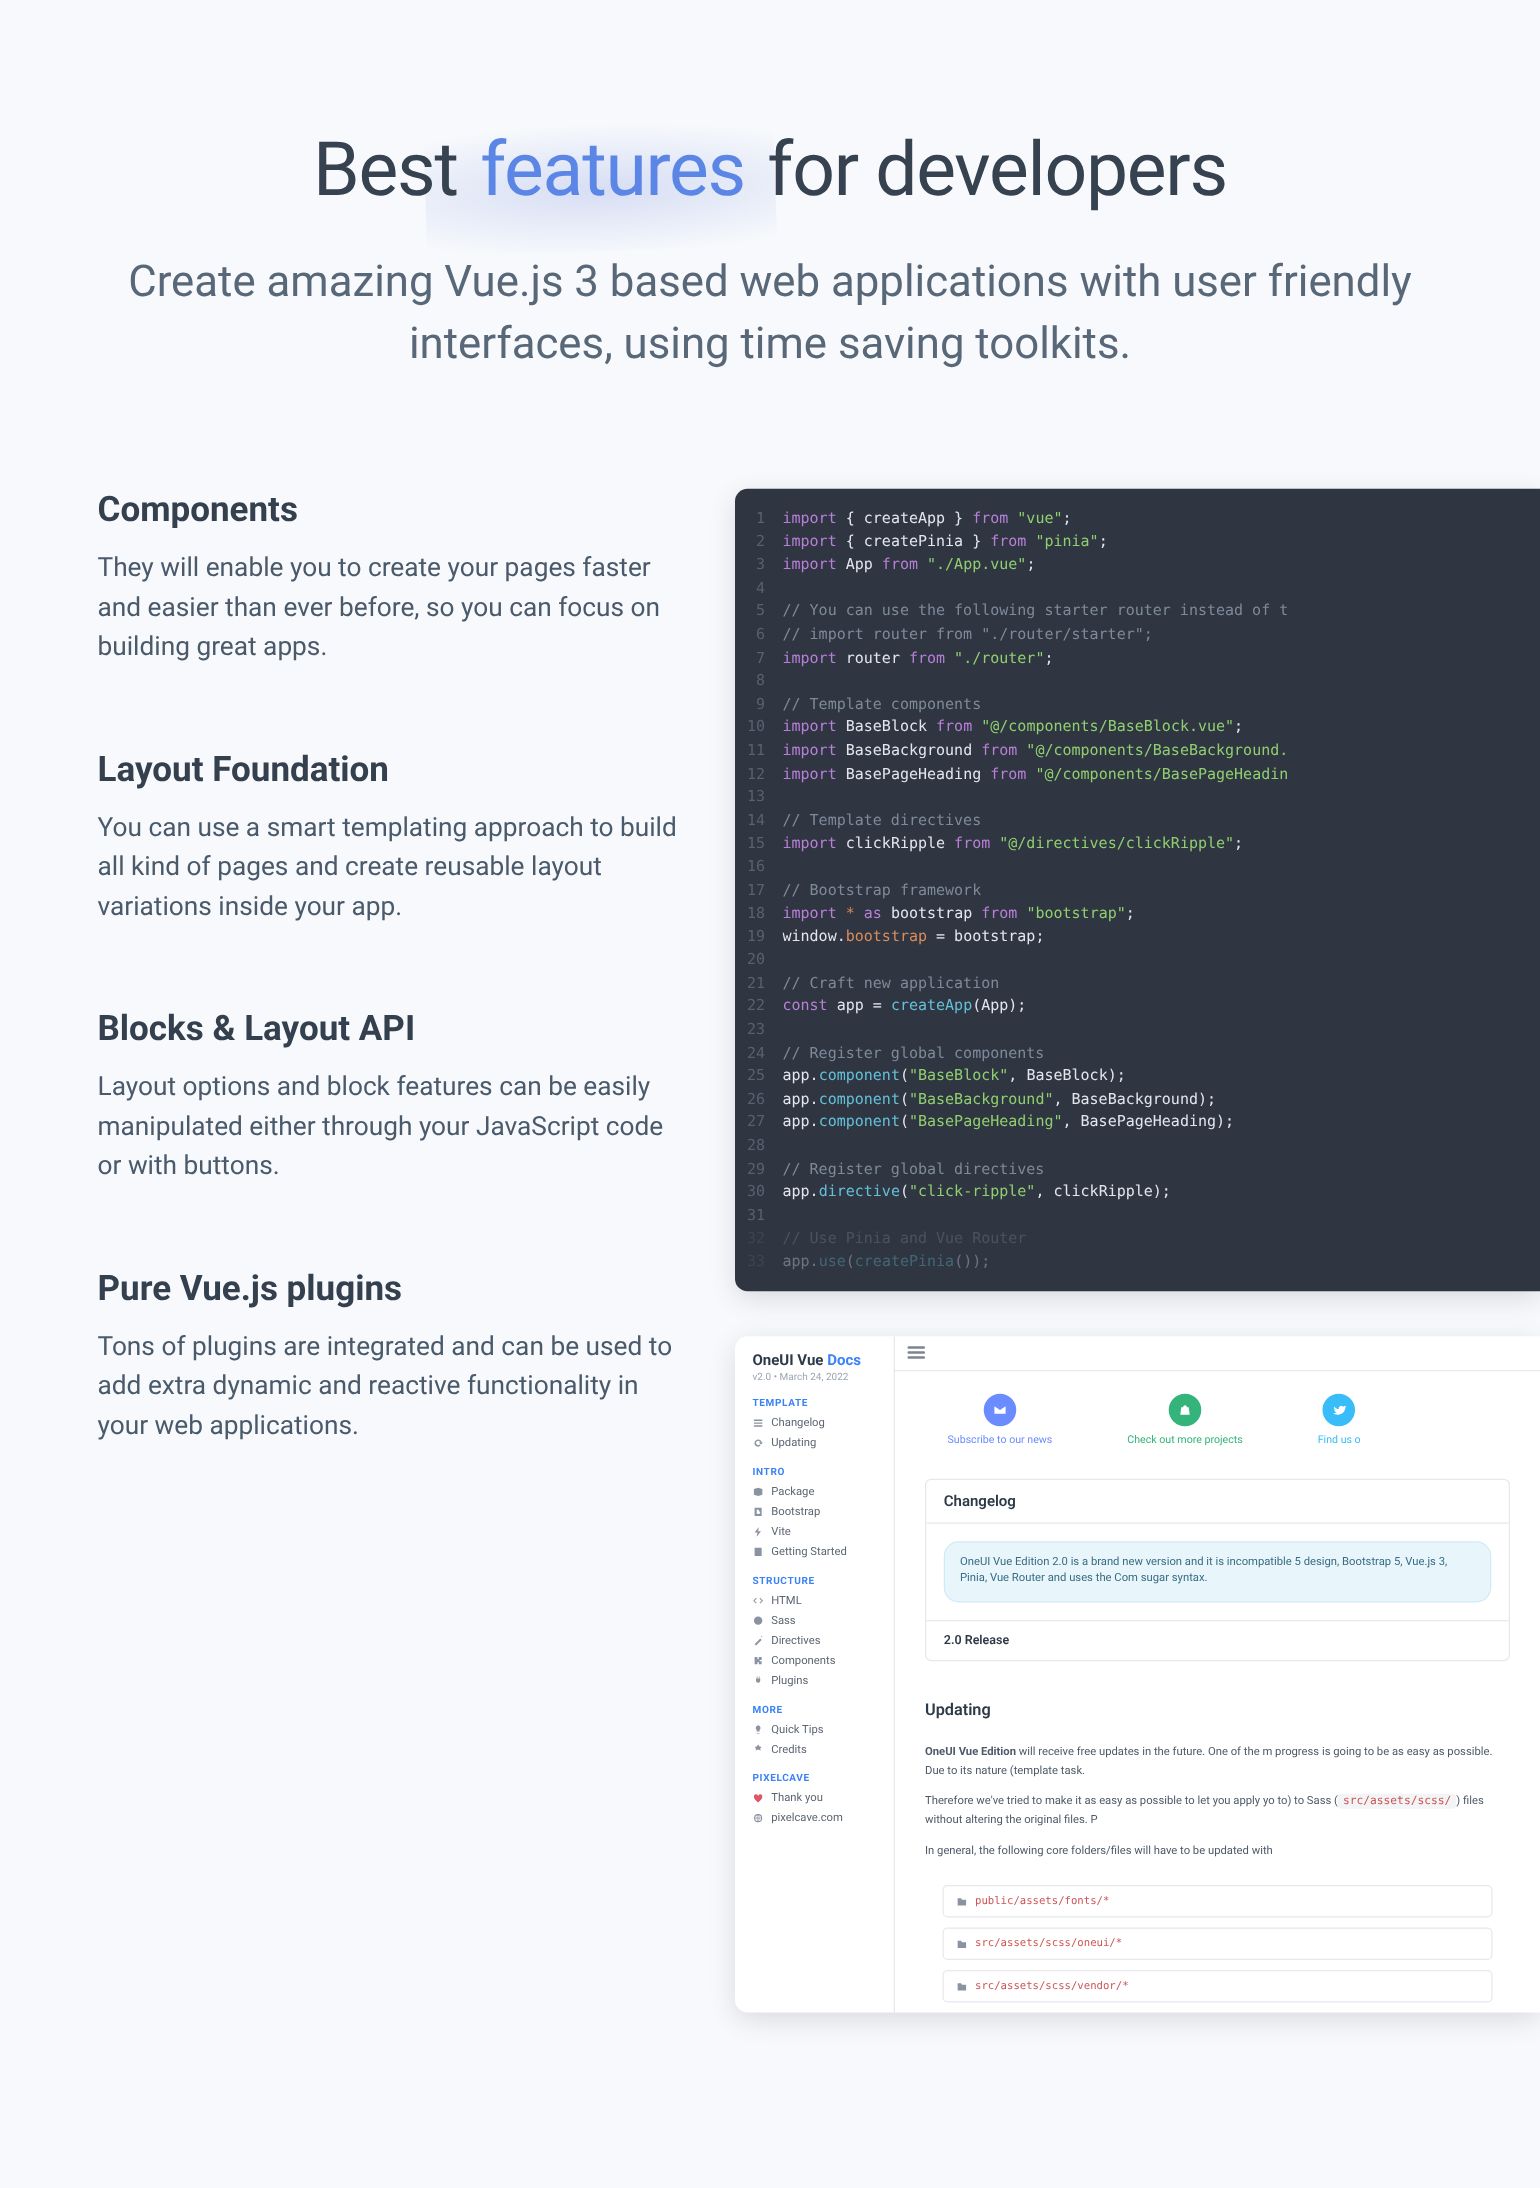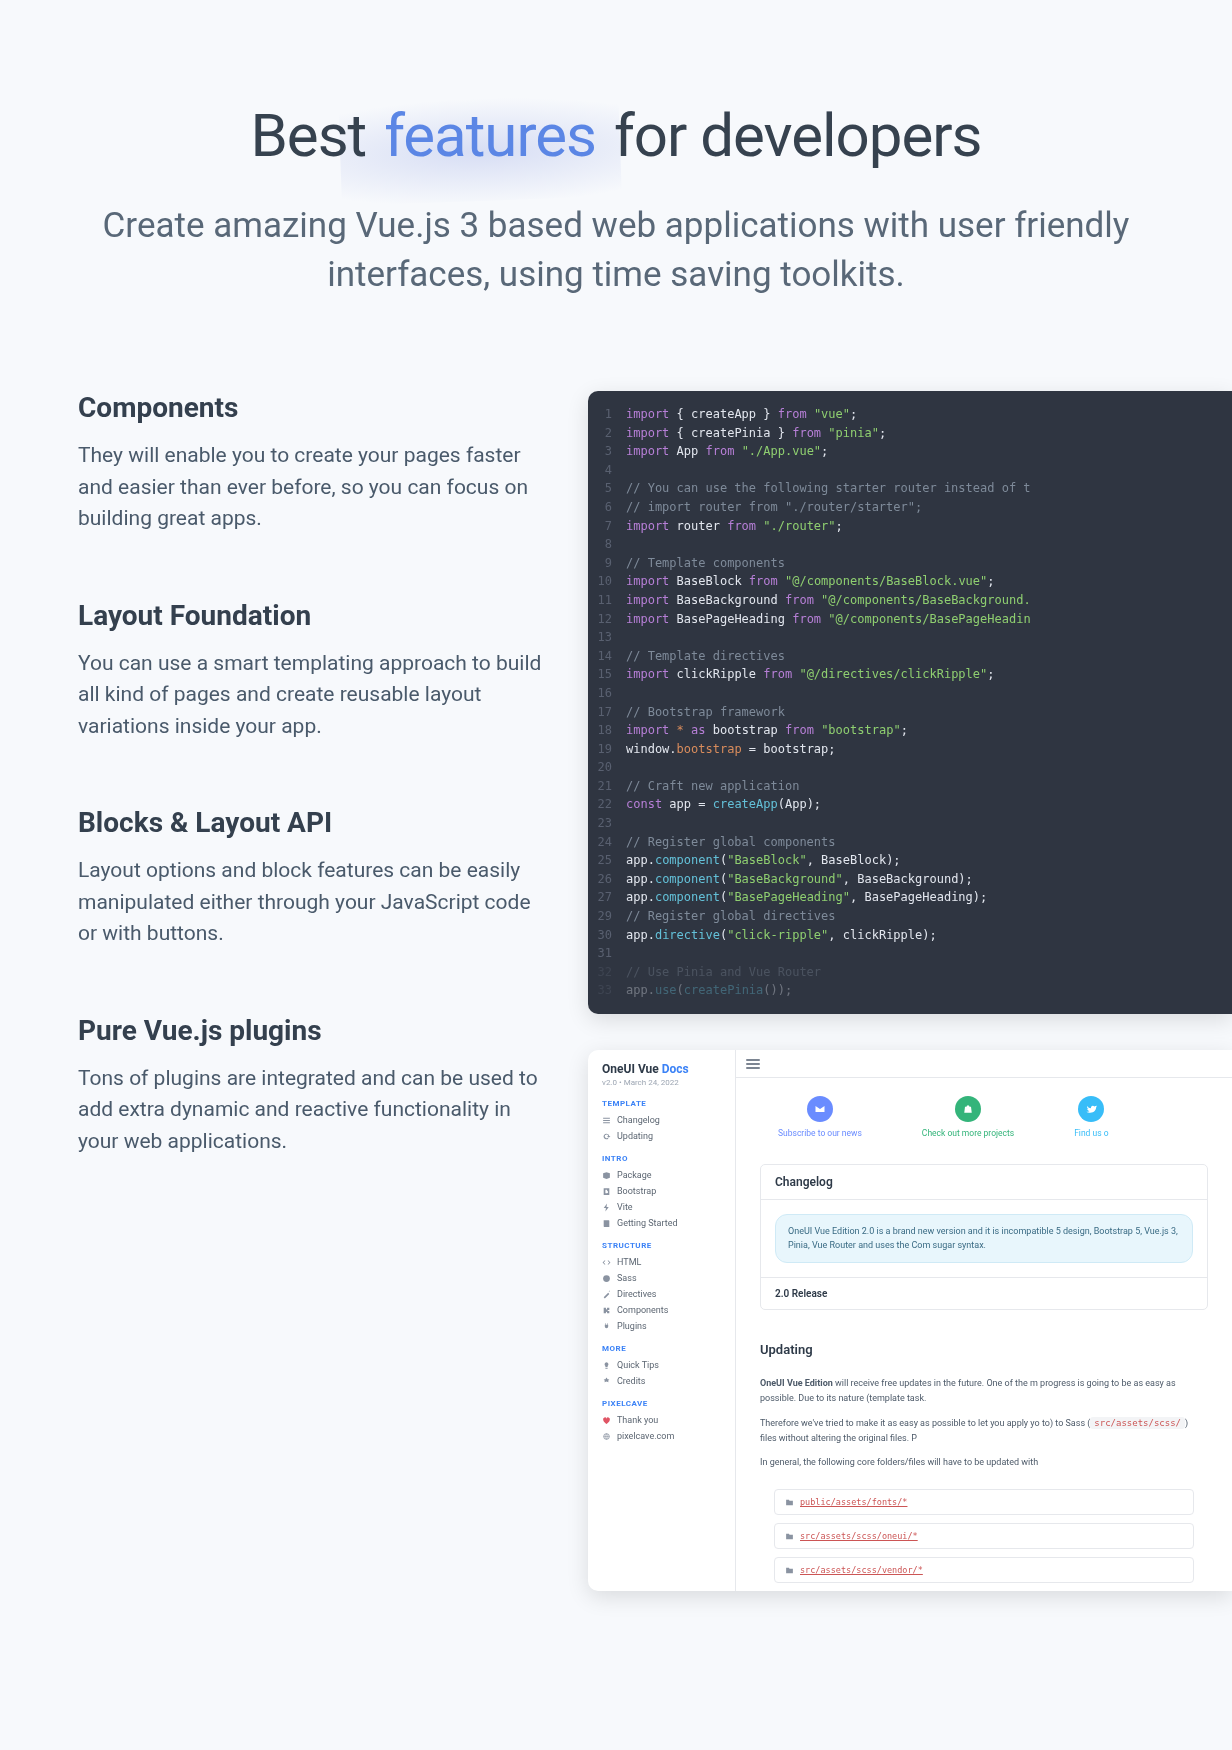--- a/index.html
+++ b/index.html
@@ -51,21 +51,21 @@
   
   .code{background:var(--code-bg);color:#e2e6ee;font-family:ui-monospace,Menlo,Consolas,monospace;font-size:12px;padding:14px 0;}
   .code .line{display:flex;white-space:pre;line-height:1.55;}
   .code .ln{width:38px;text-align:right;color:var(--code-gutter);padding-right:14px;flex:none;user-select:none;}
   .code .tx{flex:1;overflow:hidden;}
   .kw{color:var(--code-kw);} .st{color:var(--code-str);} .fn{color:var(--code-fn);} .vr{color:var(--code-var);} .cm{color:var(--code-comment);}
   .code .faded{opacity:.35;}
 
   
   .docs{background:#fff;display:flex;font-size:11px;color:#2e3a48;}
-  .docs-side{width:148px;border-right:1px solid var(--docs-border);padding:12px 10px 20px 14px;}
+  .docs-side{width:128px;border-right:1px solid var(--docs-border);padding:12px 10px 20px 14px;}
   .docs-logo{font-size:12px;font-weight:700;margin-bottom:2px;}
   .docs-logo .blue{color:var(--docs-blue);font-weight:700;}
   .docs-ver{font-size:8px;color:var(--docs-muted);margin-bottom:12px;}
   .section-label{font-size:8px;font-weight:700;letter-spacing:.5px;color:var(--docs-blue);margin:10px 0 4px;}
   .nav-item{display:flex;align-items:center;gap:6px;font-size:9px;color:#5c6672;padding:3px 0;}
   .nav-item .ic{width:9px;height:9px;flex:none;display:inline-block;}
   .docs-main{flex:1;min-width:0;}
   .docs-topbar{height:28px;border-bottom:1px solid var(--docs-border);display:flex;align-items:center;padding:0 10px;}
   .burger{width:14px;height:10px;display:flex;flex-direction:column;justify-content:space-between;}
   .burger span{height:2px;background:#7c8592;border-radius:1px;}
@@ -76,21 +76,21 @@
   .qb{background:#6a8cff;} .qg{background:#34b47a;} .qc{background:#38bdf8;}
   .qcircle svg{width:12px;height:12px;fill:#fff;}
   .ql span{font-size:8.5px;}
   .qlb{color:#6a8cff;} .qlg{color:#34b47a;} .qlc{color:#38bdf8;}
   .card{border:1px solid var(--docs-border);border-radius:5px;margin-bottom:22px;overflow:hidden;}
   .card-h{padding:10px 14px;font-size:12px;font-weight:600;border-bottom:1px solid var(--docs-border);}
   .info{background:#e8f6fc;border:1px solid #cfeaf6;color:#3a6b84;border-radius:12px;padding:10px 12px;font-size:9px;line-height:1.5;margin:14px;}
   .rel{padding:10px 14px;font-size:10px;font-weight:600;border-top:1px solid var(--docs-border);}
   .prose{font-size:9px;line-height:1.7;color:#4d5a69;padding:0 14px 10px;}
   .prose .code-in{font-family:ui-monospace,Menlo,monospace;background:#f3f4f6;padding:1px 4px;border-radius:3px;color:#c55;}
-  .filebox{border:1px solid var(--docs-border);border-radius:4px;padding:7px 10px;font-family:ui-monospace,Menlo,monospace;font-size:8.5px;color:#c55;margin:0 14px 8px;display:flex;align-items:center;gap:6px;text-decoration:underline;}
+  .filebox{border:1px solid var(--docs-border);border-radius:4px;padding:7px 10px;font-family:ui-monospace,Menlo,monospace;font-size:8.5px;color:#c55;margin:0 14px 8px;display:flex;align-items:center;gap:6px;}
   .filebox .fic{width:9px;height:9px;fill:#8a93a1;}
 </style>
 </head>
 <body>
 
 <div class="hero">
   <h1>
     <span>Best </span><span class="hl">features</span><span> for developers</span>
   </h1>
   <p>Create amazing Vue.js 3 based web applications with user friendly interfaces, using time saving toolkits.</p>
@@ -138,20 +138,21 @@
         <div class="line"><span class="ln">18</span><span class="tx"><span class="kw">import</span> <span class="vr">*</span> <span class="kw">as</span> bootstrap <span class="kw">from</span> <span class="st">"bootstrap"</span>;</span></div>
         <div class="line"><span class="ln">19</span><span class="tx">window.<span class="vr">bootstrap</span> = bootstrap;</span></div>
         <div class="line"><span class="ln">20</span><span class="tx"></span></div>
         <div class="line"><span class="ln">21</span><span class="tx"><span class="cm">// Craft new application</span></span></div>
         <div class="line"><span class="ln">22</span><span class="tx"><span class="kw">const</span> app = <span class="fn">createApp</span>(App);</span></div>
         <div class="line"><span class="ln">23</span><span class="tx"></span></div>
         <div class="line"><span class="ln">24</span><span class="tx"><span class="cm">// Register global components</span></span></div>
         <div class="line"><span class="ln">25</span><span class="tx">app.<span class="fn">component</span>(<span class="st">"BaseBlock"</span>, BaseBlock);</span></div>
         <div class="line"><span class="ln">26</span><span class="tx">app.<span class="fn">component</span>(<span class="st">"BaseBackground"</span>, BaseBackground);</span></div>
         <div class="line"><span class="ln">27</span><span class="tx">app.<span class="fn">component</span>(<span class="st">"BasePageHeading"</span>, BasePageHeading);</span></div>
+        <div class="line"><span class="ln">28</span><span class="tx"></span></div>
         <div class="line"><span class="ln">29</span><span class="tx"><span class="cm">// Register global directives</span></span></div>
         <div class="line"><span class="ln">30</span><span class="tx">app.<span class="fn">directive</span>(<span class="st">"click-ripple"</span>, clickRipple);</span></div>
         <div class="line"><span class="ln">31</span><span class="tx"></span></div>
         <div class="line faded"><span class="ln">32</span><span class="tx"><span class="cm">// Use Pinia and Vue Router</span></span></div>
         <div class="line faded"><span class="ln">33</span><span class="tx">app.<span class="fn">use</span>(<span class="fn">createPinia</span>());</span></div>
       </div>
 
     <div class="panel docs">
       <div class="docs-side">
         <div class="docs-logo">

